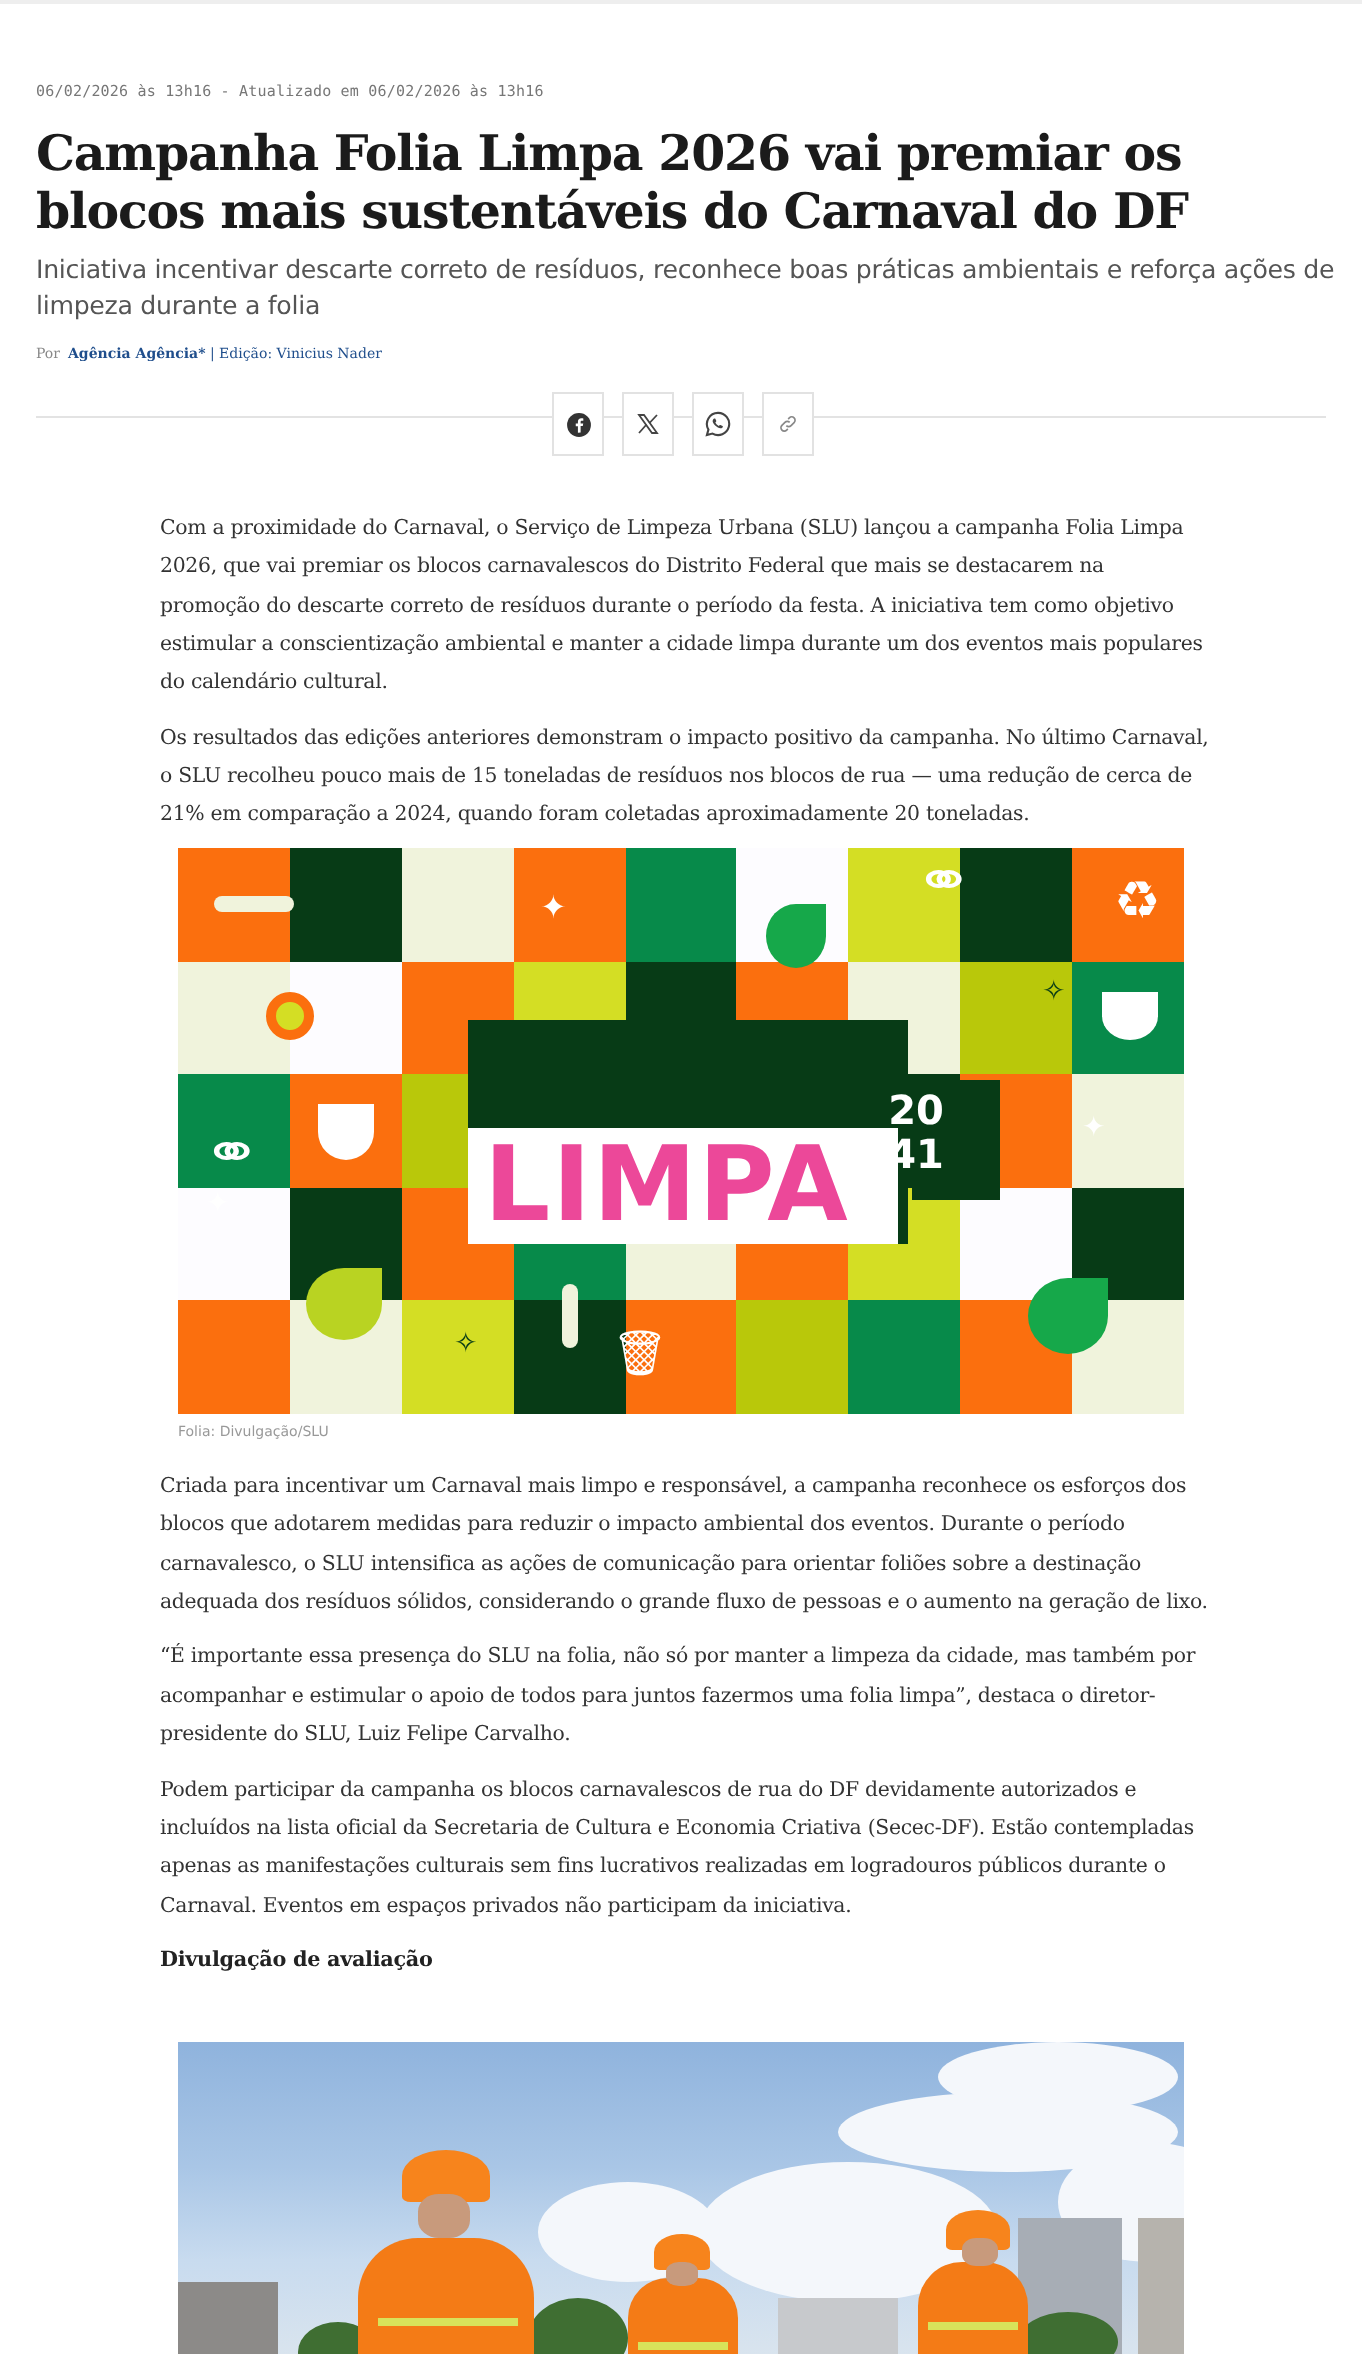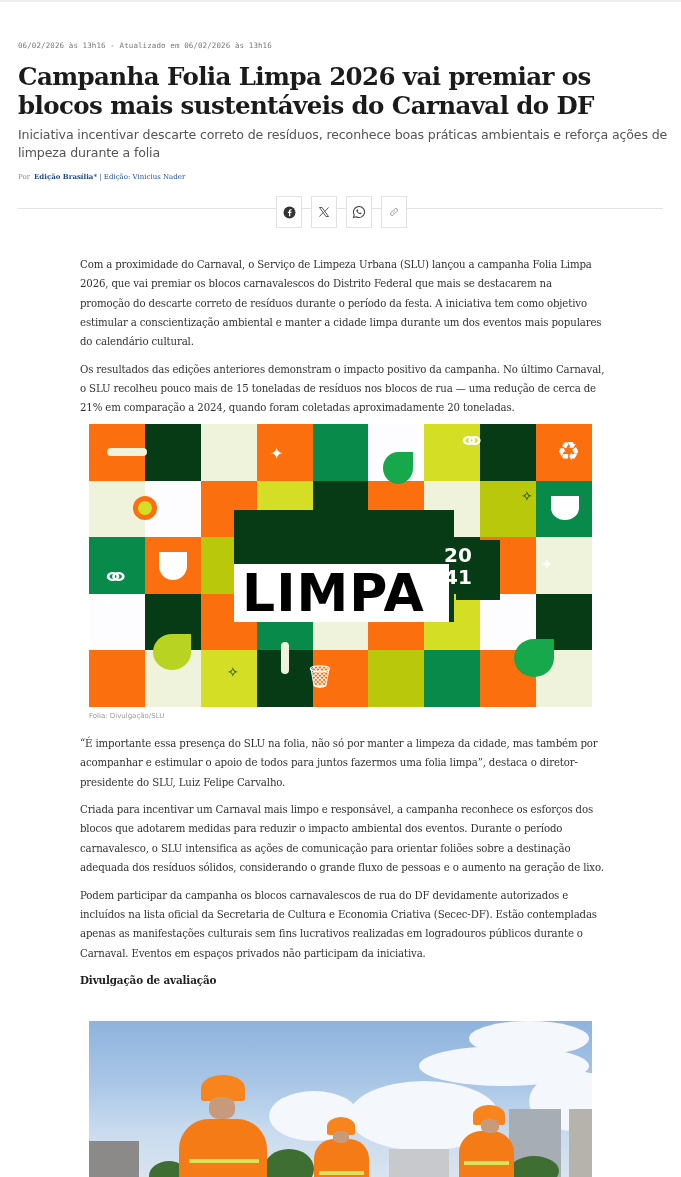--- a/index.html
+++ b/index.html
@@ -18,21 +18,21 @@
   .share-btn svg { display: block; }
   .article { position: absolute; left: 80px; top: 255px; width: 525px; font-family: "DejaVu Serif", serif; font-size: 10.2px; line-height: 19.3px; color: #333; letter-spacing: -0.15px; }
   .article p { margin-bottom: 8.3px; }
   .figure { position: absolute; left: 89px; top: 424px; width: 503px; height: 283px; overflow: hidden; }
   .grid { position: absolute; left: 0; top: 0; width: 503px; height: 283px; display: grid; grid-template-columns: repeat(9, 1fr); grid-template-rows: repeat(5, 1fr); }
   .cell { width: 100%; height: 100%; position: relative; }
   .logo-block { position: absolute; left: 145px; top: 80px; width: 225px; height: 120px; }
   .logo-bg { position: absolute; left: 0; top: 6px; width: 220px; height: 112px; background: #073b16; }
   .logo-line1 { position: absolute; left: 10px; top: 8px; font-family: "DejaVu Sans", sans-serif; font-weight: bold; font-size: 52px; line-height: 52px; color: #ffffff; letter-spacing: 1px; }
   .logo-line2-bg { position: absolute; left: 0px; top: 60px; width: 215px; height: 58px; background: #ffffff; }
-  .logo-line2 { position: absolute; left: 8px; top: 61px; font-family: "DejaVu Sans", sans-serif; font-weight: bold; font-size: 52px; line-height: 56px; color: #000000; letter-spacing: 1px; }
+  .logo-line2 { position: absolute; left: 8px; top: 61px; font-family: "DejaVu Sans", sans-serif; font-weight: bold; font-size: 52px; line-height: 56px; color: #ec4899; letter-spacing: 1px; }
   .logo-year-bg { position: absolute; left: 222px; top: 100px; width: 46px; height: 72px; background: #073b16; }
   .logo-year { position: absolute; left: 229px; top: 108px; width: 34px; font-family: "DejaVu Sans", sans-serif; font-weight: bold; font-size: 20px; line-height: 22px; color: #fff; text-align: center; }
   .ico { position: absolute; color: #fff; font-family: "DejaVu Sans", sans-serif; }
   .caption { position: absolute; left: 89px; top: 712px; font-family: "DejaVu Sans", sans-serif; font-size: 7px; color: #999; }
   .article2 { position: absolute; left: 80px; top: 734px; width: 528px; font-family: "DejaVu Serif", serif; font-size: 10.2px; line-height: 19.3px; color: #333; letter-spacing: -0.15px; }
   .article2 p { margin-bottom: 8.3px; }
   .article2 h3 { font-size: 10.4px; font-weight: bold; color: #222; margin-bottom: 8.6px; line-height: 19px; }
   .photo { position: absolute; left: 89px; top: 1021px; width: 503px; height: 156px; overflow: hidden;
            background: linear-gradient(180deg, #8fb3dd 0%, #a9c6e6 40%, #c8dbef 70%, #d9e4ee 100%); }
   .cloud { position: absolute; background: #f4f7fb; border-radius: 50%; }
@@ -48,21 +48,21 @@
 
 <div class="topbar"></div>
 
 <div class="meta-date">06/02/2026 às 13h16 - Atualizado em 06/02/2026 às 13h16</div>
 
 <h1 class="headline">Campanha Folia Limpa 2026 vai premiar os blocos mais sustentáveis do Carnaval do DF</h1>
 
 <div class="subtitle">Iniciativa incentivar descarte correto de resíduos, reconhece boas práticas ambientais e reforça ações de limpeza durante a folia</div>
 
 <div class="byline">
-  <span>Por</span><span class="author">Edição Brasília*</span><span class="editor"> | Edição: Vinicius Nader</span>
+  <span>Por</span><span class="author">Agência Agência*</span><span class="editor"> | Edição: Vinicius Nader</span>
 </div>
 
 <div class="divider"></div>
 
 <div class="share">
   <div class="share-btn">
     <span>
       <svg width="13" height="13" viewBox="0 0 24 24">
           <circle cx="12" cy="12" r="11" fill="#333"></circle>
           <path d="M13.5 19v-6h2l.4-2.4h-2.4V9.2c0-.7.3-1.2 1.3-1.2h1.2V5.9c-.3 0-1-.1-1.9-.1-1.9 0-3.1 1.1-3.1 3.2v1.7H9v2.4h2v6z" fill="#fff"></path>
@@ -184,22 +184,22 @@
   <div class="logo-year-bg" style="left:367px;top:116px;width:44px;height:60px;"></div>
   <div class="logo-year" style="left:352px;top:120px;">
     <div>20</div>
     <div>41</div>
   </div>
 </div>
 
 <div class="caption">Folia: Divulgação/SLU</div>
 
 <div class="article2">
+  <p>Criada para incentivar um Carnaval mais limpo e responsável, a campanha reconhece os esforços dos blocos que adotarem medidas para reduzir o impacto ambiental dos eventos. Durante o período carnavalesco, o SLU intensifica as ações de comunicação para orientar foliões sobre a destinação adequada dos resíduos sólidos, considerando o grande fluxo de pessoas e o aumento na geração de lixo.</p>
   <p>“É importante essa presença do SLU na folia, não só por manter a limpeza da cidade, mas também por acompanhar e estimular o apoio de todos para juntos fazermos uma folia limpa”, destaca o diretor-presidente do SLU, Luiz Felipe Carvalho.</p>
-  <p>Criada para incentivar um Carnaval mais limpo e responsável, a campanha reconhece os esforços dos blocos que adotarem medidas para reduzir o impacto ambiental dos eventos. Durante o período carnavalesco, o SLU intensifica as ações de comunicação para orientar foliões sobre a destinação adequada dos resíduos sólidos, considerando o grande fluxo de pessoas e o aumento na geração de lixo.</p>
   <p>Podem participar da campanha os blocos carnavalescos de rua do DF devidamente autorizados e incluídos na lista oficial da Secretaria de Cultura e Economia Criativa (Secec-DF). Estão contempladas apenas as manifestações culturais sem fins lucrativos realizadas em logradouros públicos durante o Carnaval. Eventos em espaços privados não participam da iniciativa.</p>
   <h3>Divulgação de avaliação</h3>
 </div>
 
 <div class="photo">
   <div class="cloud" style="left:330px;top:25px;width:170px;height:40px;"></div>
   <div class="cloud" style="left:380px;top:0px;width:120px;height:35px;"></div>
   <div class="cloud" style="left:180px;top:70px;width:90px;height:50px;"></div>
   <div class="cloud" style="left:260px;top:60px;width:150px;height:70px;"></div>
   <div class="cloud" style="left:440px;top:50px;width:90px;height:60px;"></div>

